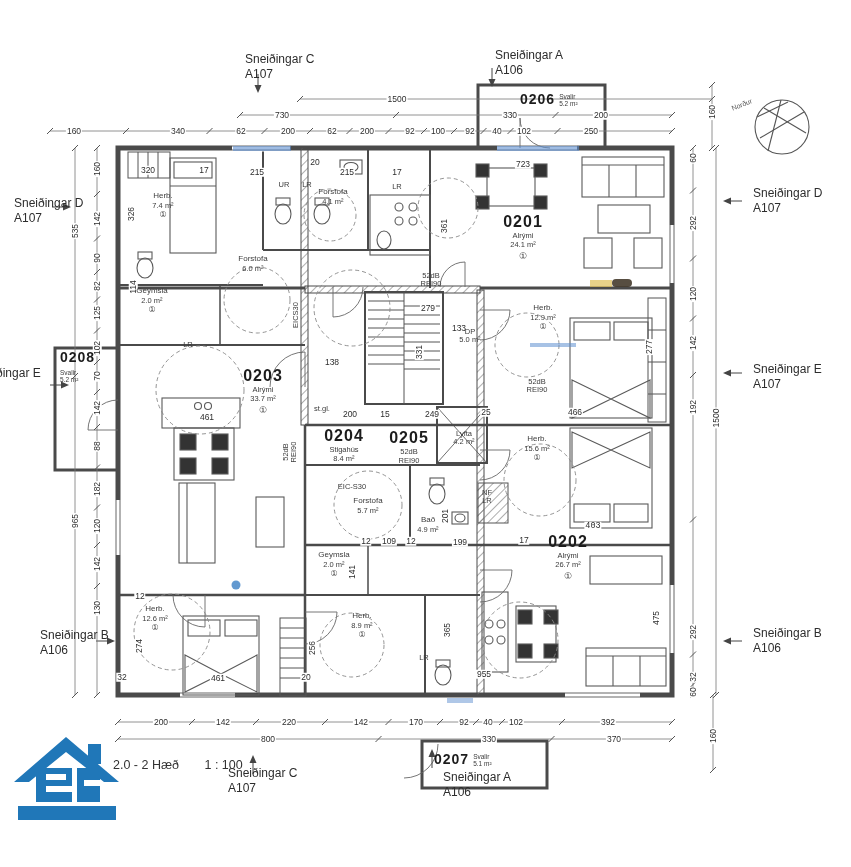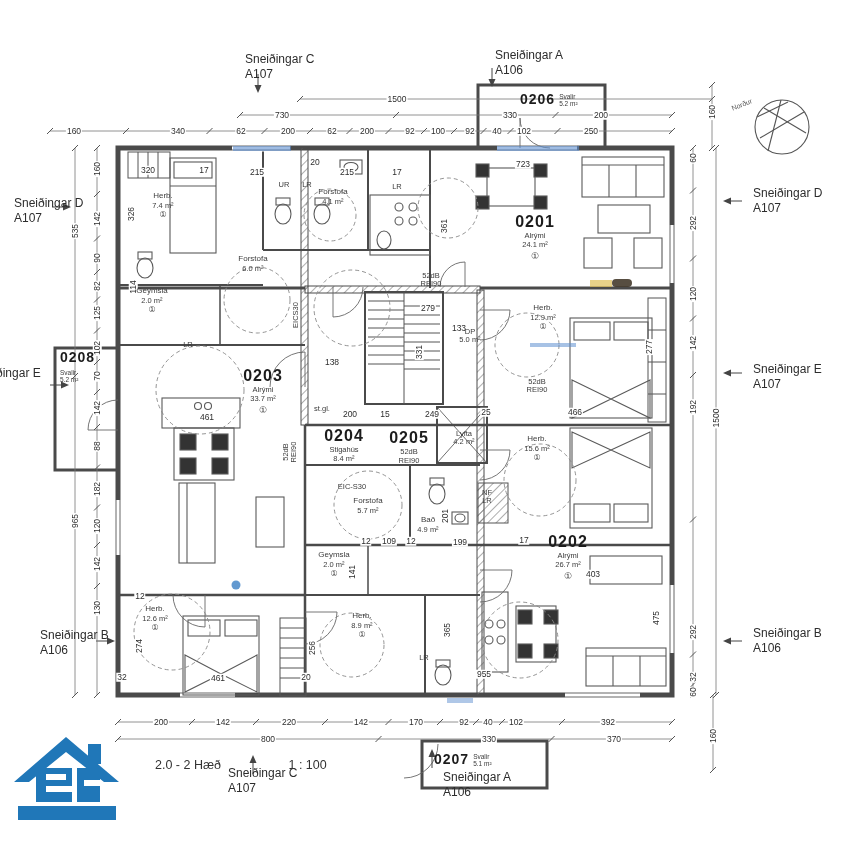--- a/index.html
+++ b/index.html
@@ -19,21 +19,21 @@
   .room .m{font-size:8px;}
   .unit{position:absolute;z-index:4;text-align:center;color:#222;transform:translate(-50%,0);}
   .uid{font-size:16px;font-weight:bold;letter-spacing:1px;color:#1c1c1c;line-height:1;}
   .usub{font-size:7.5px;color:#3a3a3a;line-height:1.15;margin-top:2px;}
   .umark{font-size:9px;color:#333;margin-top:2px;}
   .bal{display:flex;align-items:flex-start;gap:4px;transform:translate(0,0);}
   .bal .uid{font-size:14px;}
   .bal .usub{text-align:left;margin-top:1px;font-size:6.5px;}
   .sec{position:absolute;z-index:4;font-size:12px;color:#2d2d2d;line-height:1.25;}
   .titleblock{position:absolute;left:113px;top:758px;z-index:4;font-size:12.5px;color:#333;}
-  .titleblock span{margin-right:22px;margin-left:42px;}
+  .titleblock span{margin-right:22px;}
   .logotext{position:absolute;left:2px;top:818px;width:132px;text-align:center;z-index:4;
             font-weight:bold;font-size:15px;letter-spacing:.5px;color:#2077b8;line-height:1.25;}
   .compasslbl{position:absolute;left:731px;top:101px;z-index:4;font-size:7px;color:#555;
               transform:rotate(-22deg);}
 </style>
 </head>
 <body>
 
 <div class="stage">
 
@@ -498,21 +498,21 @@
       <div class="lbl" style="left: 486px; top: 412px;">25</div>
       <div class="lbl" style="left: 575px; top: 412px;">466</div>
       <div class="lbl r" style="left: 649px; top: 347px;">277</div>
       <div class="lbl" style="left: 207px; top: 417px;">461</div>
       <div class="lbl" style="left: 366px; top: 541px;">12</div>
       <div class="lbl" style="left: 389px; top: 541px;">109</div>
       <div class="lbl" style="left: 411px; top: 541px;">12</div>
       <div class="lbl r" style="left: 445px; top: 516px;">201</div>
       <div class="lbl" style="left: 460px; top: 542px;">199</div>
       <div class="lbl" style="left: 524px; top: 540px;">17</div>
-      <div class="lbl" style="left: 593px; top: 574px;">403</div>
+      <div class="lbl" style="left: 593px; top: 526px; font-family: Liberation Mono, monospace;">403</div>
       <div class="lbl r" style="left: 352px; top: 572px;">141</div>
       <div class="lbl r" style="left: 312px; top: 648px;">256</div>
       <div class="lbl r" style="left: 447px; top: 630px;">365</div>
       <div class="lbl r" style="left: 656px; top: 618px;">475</div>
       <div class="lbl" style="left: 484px; top: 674px;">955</div>
       <div class="lbl r" style="left: 139px; top: 646px;">274</div>
       <div class="lbl" style="left: 140px; top: 596px;">12</div>
       <div class="lbl" style="left: 122px; top: 677px;">32</div>
       <div class="lbl" style="left: 306px; top: 677px;">20</div>
       <div class="lbl" style="left: 218px; top: 678px;">461</div>
@@ -576,21 +576,21 @@
       <div class="room" style="left: 368px; top: 505px;">
         <div>Forstofa</div>
         <div class="a">5.7 m²</div>
       </div>
       <div class="room" style="left: 428px; top: 524px;">
         <div>Bað</div>
         <div class="a">4.9 m²</div>
       </div>
     </div>
 
-<div class="unit" style="left:535px;top:214px">
+<div class="unit" style="left:523px;top:214px">
   <div class="uid">0201</div>
   <div class="usub"><span>Alrými</span><br>
     <span>24.1 m²</span></div>
   <div class="umark">①</div>
 </div>
 <div class="unit" style="left:568px;top:534px">
   <div class="uid">0202</div>
   <div class="usub"><span>Alrými</span><br>
     <span>26.7 m²</span></div>
   <div class="umark">①</div>

